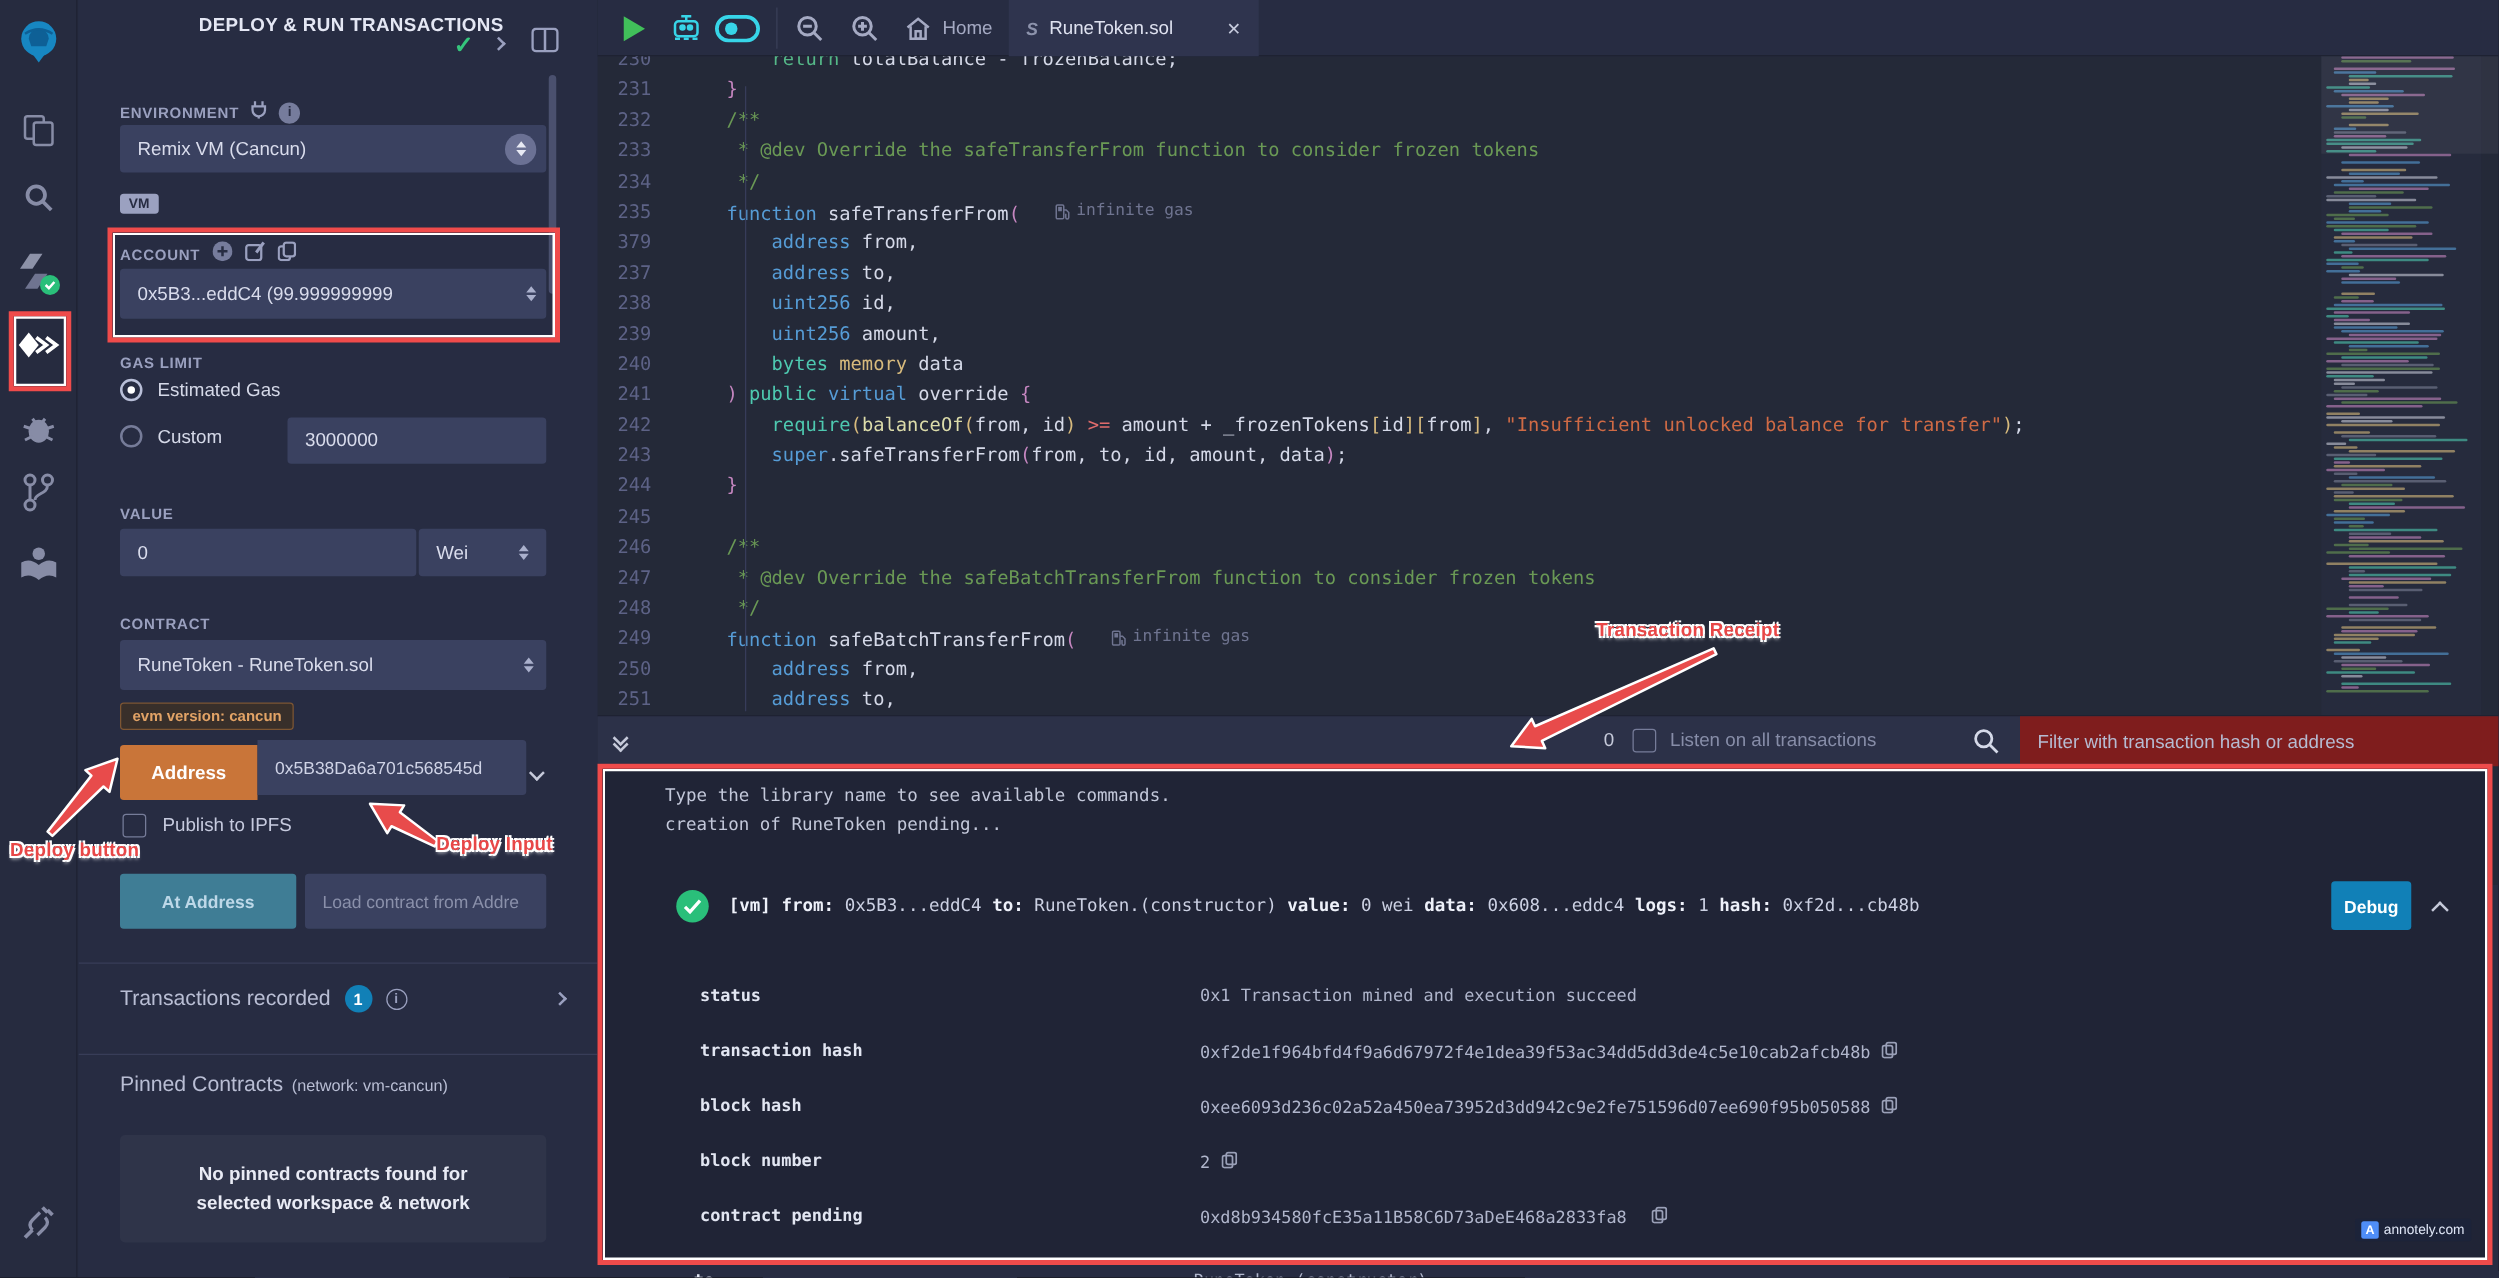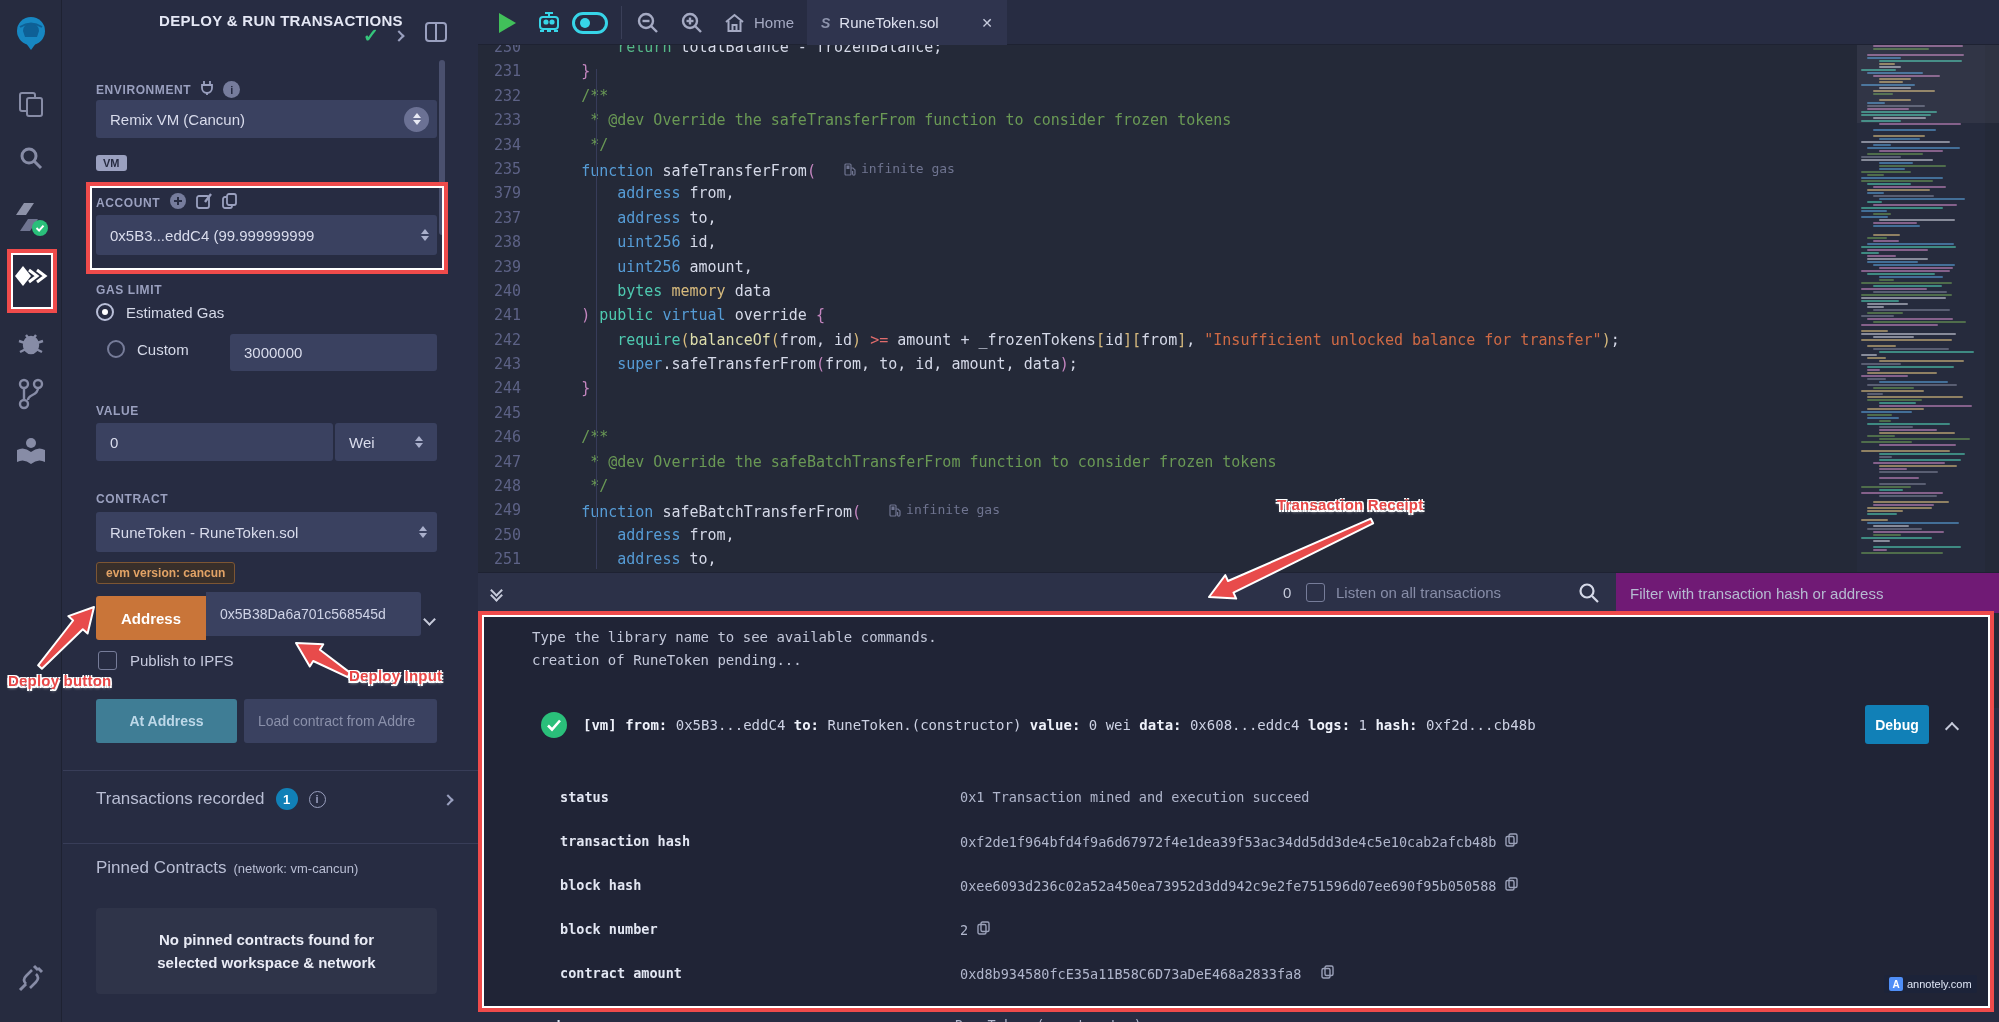--- a/index.html
+++ b/index.html
@@ -47,21 +47,21 @@
   .tk-cm{color:#6a9955;} .tk-pk{color:#c586c0;} .tk-str{color:#cf6a45;} .tk-op{color:#e06c6c;}
   .tk-fn{color:#dcdcaa;} .tk-ret{color:#55b888;}
   .ghost{color:#6f7490;font-size:13px;margin-left:28px;display:inline-flex;align-items:center;gap:5px;}
   .indent-guide{position:absolute;width:1px;background:#373c5a;}
   .minimap{position:absolute;left:1379px;top:45px;width:128px;height:527px;background:#262b3d;overflow:hidden;}
   .mm-row{height:2px;margin-bottom:1px;border-radius:1px;opacity:.6;}
   .mm-view{position:absolute;left:1379px;top:45px;width:142px;height:78px;background:rgba(255,255,255,.05);}
 
   
   .term-bar{left:478px;top:572px;width:1521px;height:40px;background:#2c3148;border-top:1px solid #1e2232;display:flex;align-items:center;}
-  .filter-input{position:absolute;right:0;top:0;width:383px;height:40px;background:#701a75;color:#b6bbd1;font-size:15px;display:flex;align-items:center;padding:0 14px;white-space:nowrap;overflow:hidden;}
+  .filter-input{position:absolute;right:0;top:0;width:383px;height:40px;background:#7f1d1d;color:#b6bbd1;font-size:15px;display:flex;align-items:center;padding:0 14px;white-space:nowrap;overflow:hidden;}
   .term-box{left:478px;top:611px;width:1516px;height:401px;background:#202436;border:4px solid #ef4b4b;box-shadow:inset 0 0 0 2px #ffffff;}
   .term-content{position:absolute;left:6px;top:6px;right:6px;bottom:6px;overflow:hidden;font-family:"DejaVu Sans Mono",monospace;font-size:14px;color:#c3c8da;}
   .tr-label{font-weight:bold;color:#e2e6f2;font-family:"DejaVu Sans Mono",monospace;font-size:13.5px;}
   .tr-value{color:#b0b6cc;font-family:"DejaVu Sans Mono",monospace;font-size:13.5px;display:inline-flex;align-items:center;gap:9px;white-space:nowrap;}
   .sum-b{font-weight:bold;color:#eef1fa;}
   .btn-debug{position:absolute;background:#1180b7;color:#fff;font-weight:bold;font-size:14px;border-radius:3px;display:flex;align-items:center;justify-content:center;font-family:"Liberation Sans",sans-serif;}
   .watermark{position:absolute;display:flex;align-items:center;gap:4px;background:rgba(25,34,60,.55);padding:2px 5px;border-radius:2px;}
   .wm-ic{width:14px;height:14px;border-radius:2px;background:#4f8ef7;color:#fff;font-size:10px;font-weight:bold;display:flex;align-items:center;justify-content:center;font-family:"Liberation Sans",sans-serif;}
   .wm-tx{font-size:11px;color:#dfe6f6;font-family:"Liberation Sans",sans-serif;}
 
@@ -195,21 +195,21 @@
           <i class="u"></i>
           <i class="d"></i>
         </span>
     </div>
 
     <div class="abs sec-label" style="left:33px;top:283px;">GAS LIMIT</div>
     <div class="abs" style="left:33px;top:303px;display:flex;align-items:center;gap:12px;">
       <span class="radio sel"></span>
       <span style="font-size:15px;color:#d5d9e8;">Estimated Gas</span>
     </div>
-    <div class="abs" style="left:44px;top:340px;display:flex;align-items:center;gap:12px;">
+    <div class="abs" style="left:33px;top:340px;display:flex;align-items:center;gap:12px;">
       <span class="radio"></span>
       <span style="font-size:15px;color:#d5d9e8;">Custom</span>
     </div>
     <div class="abs input" style="left:167px;top:334px;width:207px;height:37px;">
         <span>3000000</span>
       </div>
 
     <div class="abs sec-label" style="left:33px;top:404px;">VALUE</div>
     <div class="abs input" style="left:33px;top:423px;width:237px;height:38px;">
         <span>0</span>
@@ -662,21 +662,21 @@
               </svg></span>
           </div>
           <div class="tr-label" style="position: absolute; left: 72px; top: 300px;">block number</div>
           <div class="tr-value" style="position: absolute; left: 472px; top: 300px;">
             <span>2</span>
             <span><svg width="13" height="14" viewBox="0 0 13 14" fill="none" stroke="#9aa0b8" stroke-width="1.4">
                 <rect x="1" y="3.5" width="8" height="9.5" rx="1.5"></rect>
                 <rect x="4" y="1" width="8" height="9.5" rx="1.5"></rect>
               </svg></span>
           </div>
-          <div class="tr-label" style="position: absolute; left: 72px; top: 344px;">contract amount</div>
+          <div class="tr-label" style="position: absolute; left: 72px; top: 344px;">contract pending</div>
           <div class="tr-value" style="position: absolute; left: 472px; top: 344px; gap: 20px;">
             <span>0xd8b934580fcE35a11B58C6D73aDeE468a2833fa8</span>
             <span><svg width="13" height="14" viewBox="0 0 13 14" fill="none" stroke="#9aa0b8" stroke-width="1.4">
                 <rect x="1" y="3.5" width="8" height="9.5" rx="1.5"></rect>
                 <rect x="4" y="1" width="8" height="9.5" rx="1.5"></rect>
               </svg></span>
           </div>
         </div>
 
       <div class="watermark" style="left:1396px;top:354px;">

